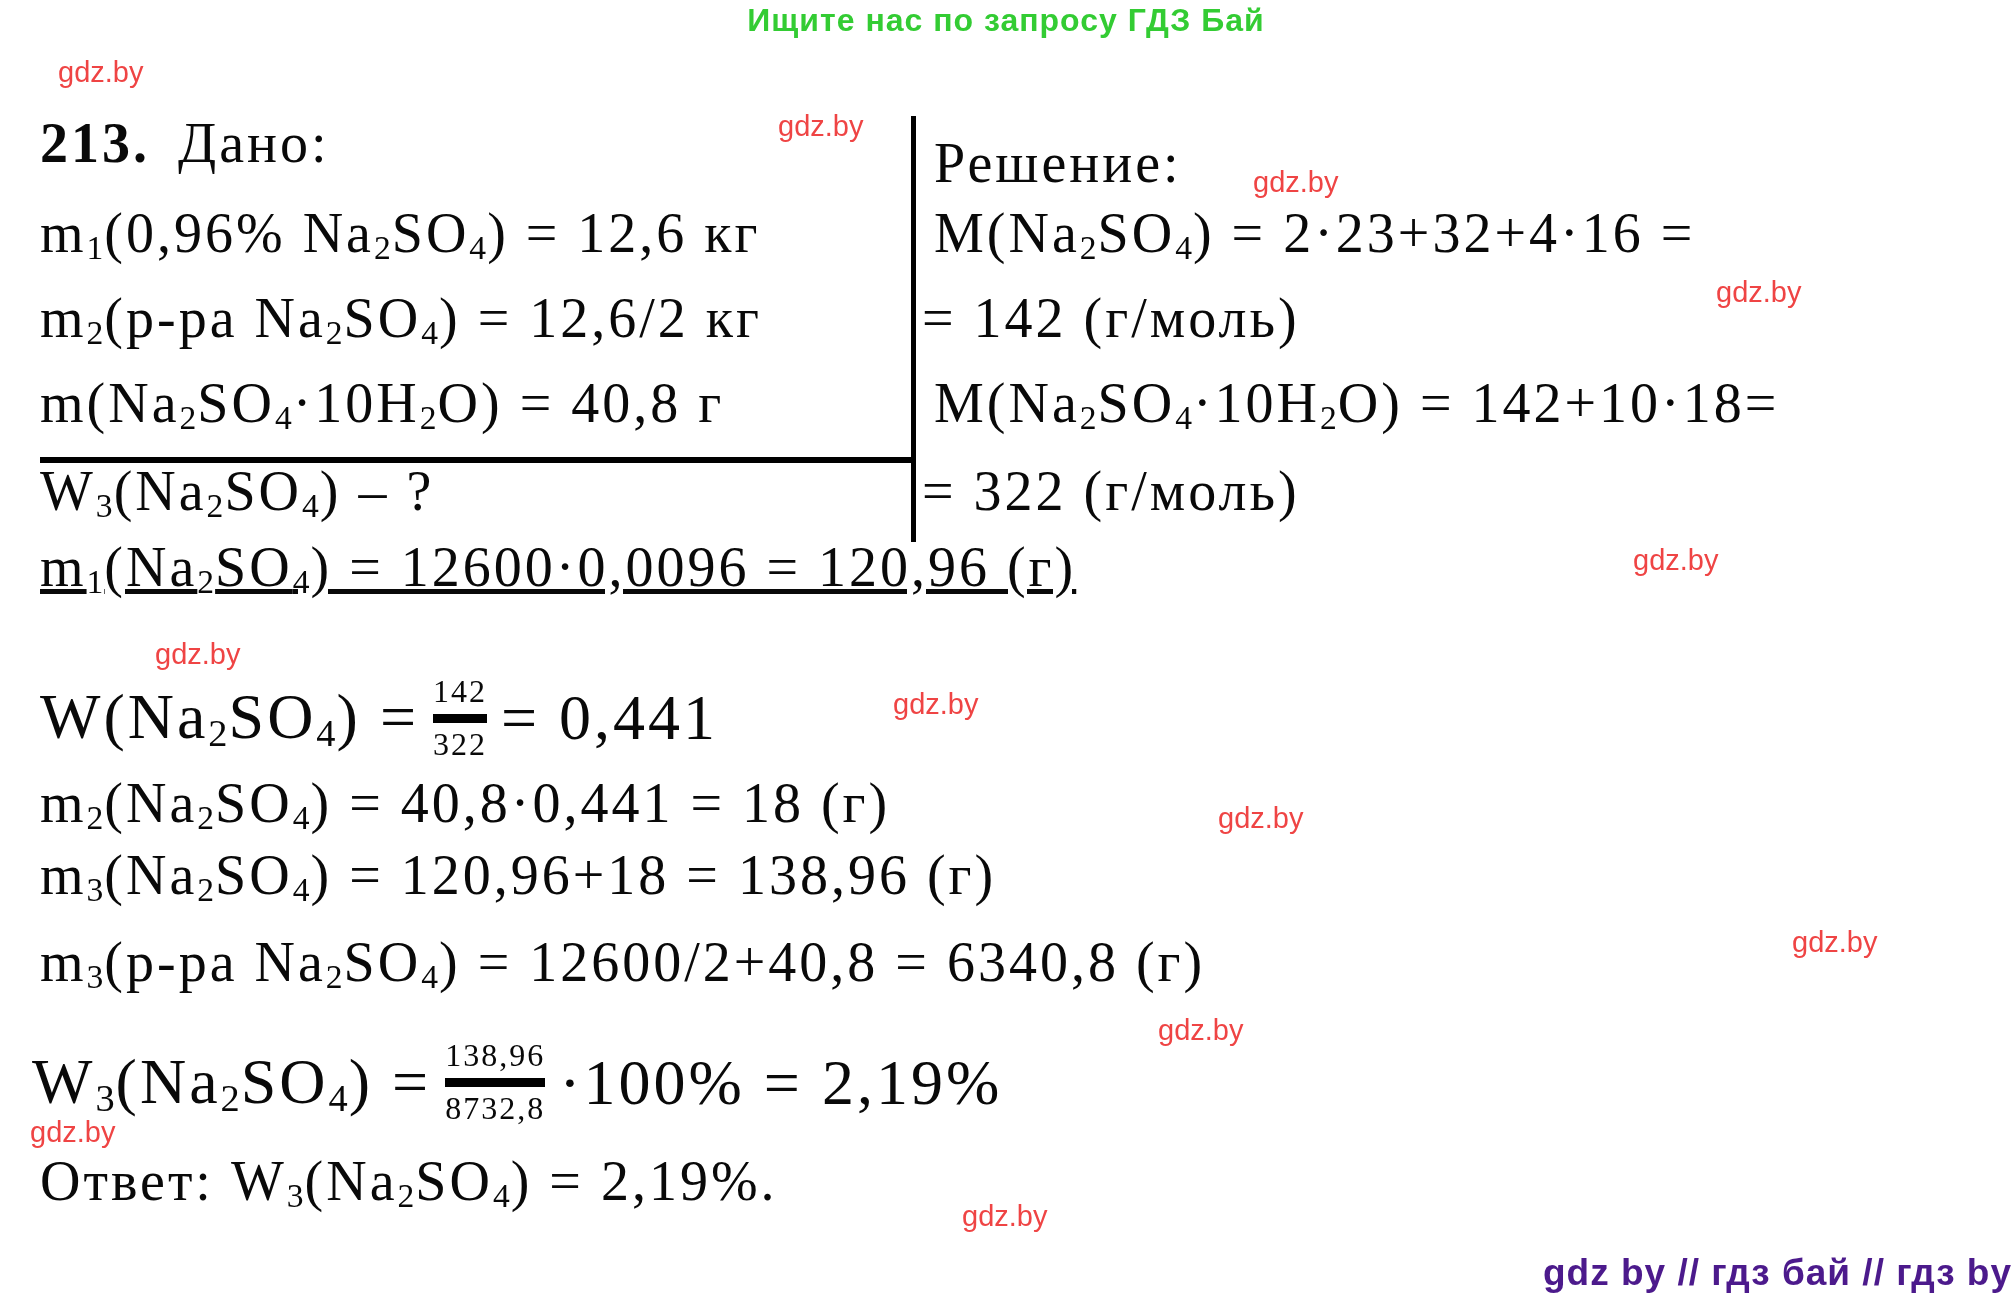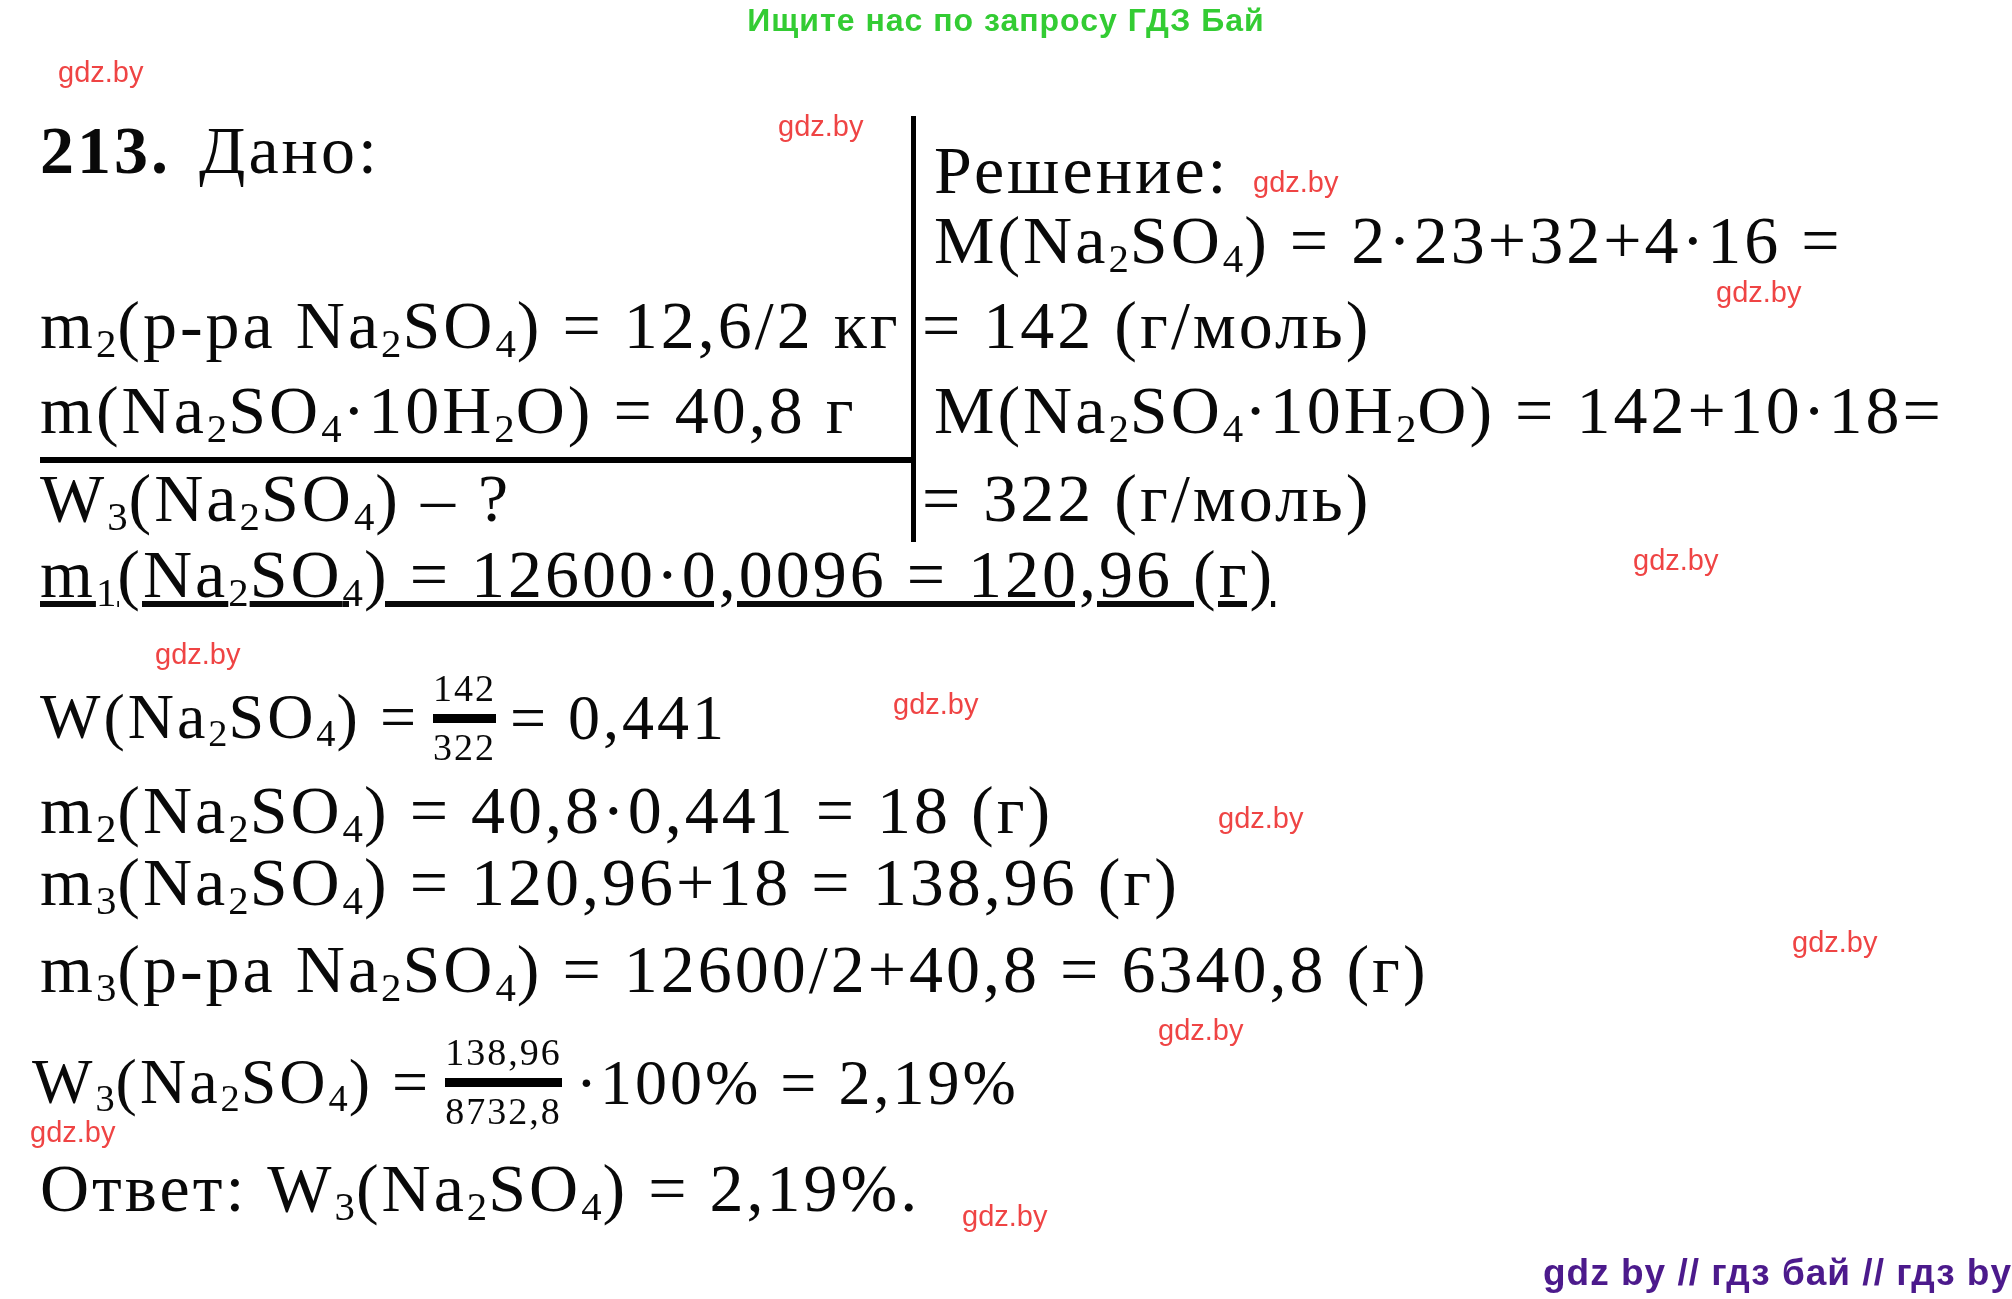--- a/index.html
+++ b/index.html
@@ -9,42 +9,42 @@
   .banner{position:absolute;top:2px;left:0;width:100%;text-align:center;
           font-size:32px;font-weight:700;letter-spacing:1px;white-space:nowrap;}
   .footer{position:absolute;top:1252px;left:0;width:100%;text-align:right;
           font-size:37px;font-weight:700;letter-spacing:1px;white-space:nowrap;}
   .wm{position:absolute;font-family:"Liberation Sans","DejaVu Sans",sans-serif;
       font-size:29px;color:#ef4444;letter-spacing:0;white-space:nowrap;}
   .wm1{left:58px;top:56px;}   .wm2{left:778px;top:110px;}  .wm3{left:1253px;top:166px;}
   .wm4{left:1716px;top:276px;}.wm5{left:1633px;top:544px;} .wm6{left:155px;top:638px;}
   .wm7{left:893px;top:688px;} .wm8{left:1218px;top:802px;} .wm9{left:1792px;top:926px;}
   .wm10{left:1158px;top:1014px;}.wm11{left:30px;top:1116px;}.wm12{left:962px;top:1200px;}
-  .line{position:absolute;white-space:nowrap;font-size:68px;letter-spacing:3px;line-height:1.12;}
+  .line{position:absolute;white-space:nowrap;font-size:56px;letter-spacing:3px;line-height:1.12;}
   sub{font-size:.6em;vertical-align:-0.22em;letter-spacing:1px;}
   .vdivider{position:absolute;left:911px;top:116px;width:5px;height:426px;background:#000;}
   .hunderline{position:absolute;left:40px;top:457px;width:873px;height:6px;background:#000;}
   .r-head{left:40px;top:112px;}
   .num-bold{font-weight:700;margin-right:28px;}
   .sol-head{left:934px;top:132px;}
   .Lg1{left:40px;top:202px;} .Rs1{left:934px;top:202px;}
   .Lg2{left:40px;top:287px;} .Rs2{left:922px;top:287px;}
   .Lg3{left:40px;top:372px;} .Rs3{left:934px;top:372px;}
   .Lg4{left:40px;top:460px;} .Rs4{left:922px;top:460px;}
   .st1{left:40px;top:536px;text-decoration:underline;}
   .st3{left:40px;top:772px;}
   .st4{left:40px;top:844px;}
   .st5{left:40px;top:931px;text-align:center;}
   .ans{left:40px;top:1150px;}
   .fracrow{position:absolute;display:flex;align-items:center;white-space:nowrap;
            font-size:64px;letter-spacing:3px;}
   .frow1{left:40px;top:648px;height:140px;}
   .frow2{left:32px;top:1015px;height:135px;}
   .frac{display:inline-flex;flex-direction:column;align-items:center;
-        font-size:38px;letter-spacing:2px;margin:0 14px;line-height:1.05;}
+        font-size:32px;letter-spacing:2px;margin:0 14px;line-height:1.05;}
   .frac .bar{align-self:stretch;height:9px;background:#000;margin:5px 0;}
 </style>
 </head>
 <body>
 
 <div id="page">
 
   <div class="banner sans" style="color: rgb(51, 204, 51);">Ищите нас по запросу ГДЗ Бай</div>
 
   <span class="wm wm1">gdz.by</span>
@@ -61,20 +61,21 @@
   <span class="wm wm12">gdz.by</span>
 
   <div class="vdivider"></div>
   <div class="hunderline"></div>
 
   <div class="line r-head">
     <span class="num-bold">213.</span><span>Дано:</span>
   </div>
   <div class="line sol-head">Решение:</div>
 
+  <div class="line Lg1">m<sub>1</sub>(0,96% Na<sub>2</sub>SO<sub>4</sub>) = 12,6 кг</div>
   <div class="line Rs1">M(Na<sub>2</sub>SO<sub>4</sub>) = 2·23+32+4·16 =</div>
   <div class="line Lg2">m<sub>2</sub>(р-ра Na<sub>2</sub>SO<sub>4</sub>) = 12,6/2 кг</div>
   <div class="line Rs2">= 142 (г/моль)</div>
   <div class="line Lg3">m(Na<sub>2</sub>SO<sub>4</sub>·10H<sub>2</sub>O) = 40,8 г</div>
   <div class="line Rs3">M(Na<sub>2</sub>SO<sub>4</sub>·10H<sub>2</sub>O) = 142+10·18=</div>
   <div class="line Lg4">W<sub>3</sub>(Na<sub>2</sub>SO<sub>4</sub>) – ?</div>
   <div class="line Rs4">= 322 (г/моль)</div>
 
   <div class="line st1">m<sub>1</sub>(Na<sub>2</sub>SO<sub>4</sub>) = 12600·0,0096 = 120,96 (г)</div>
 

